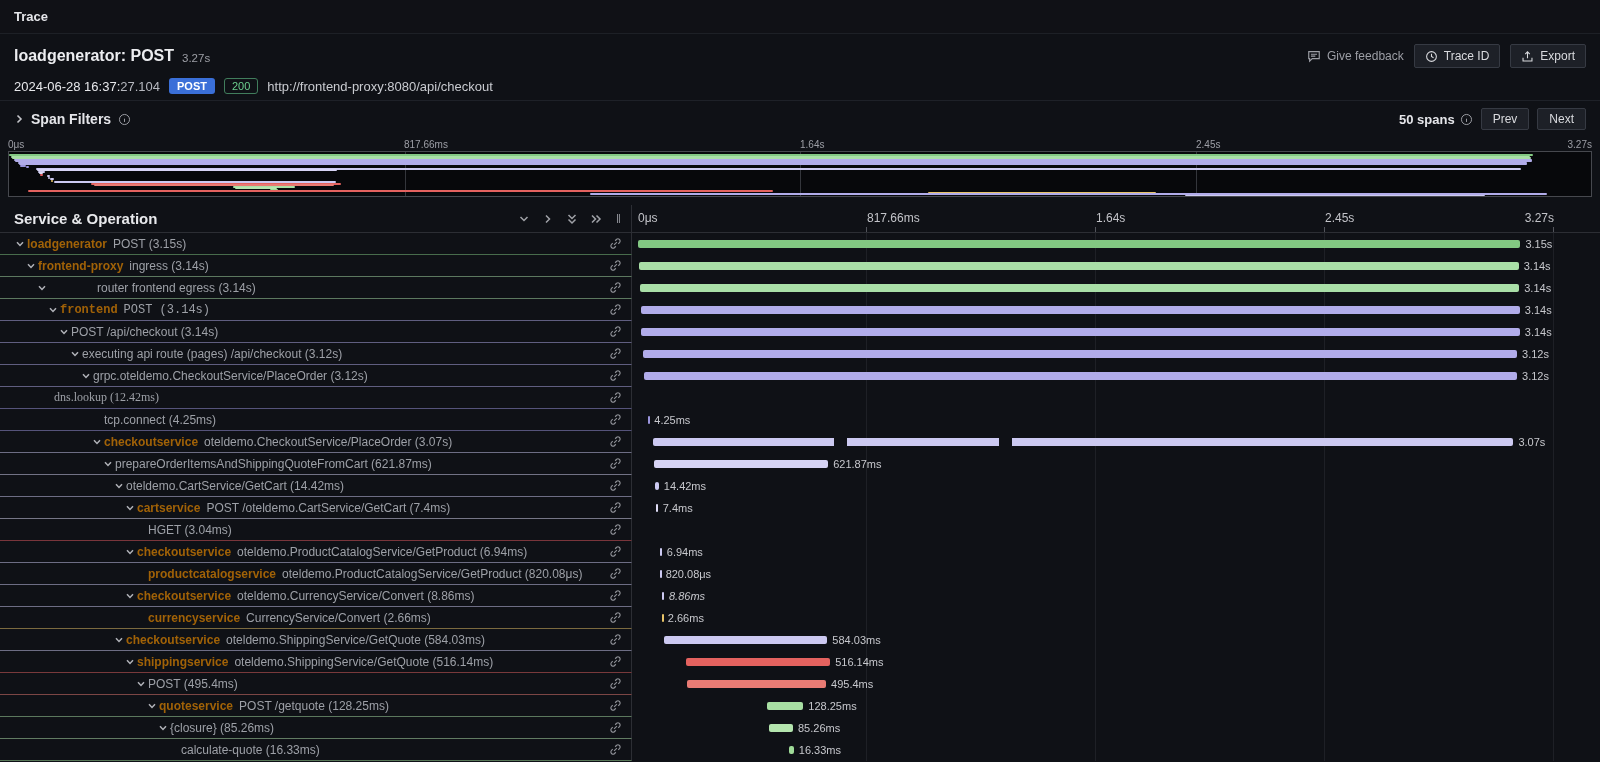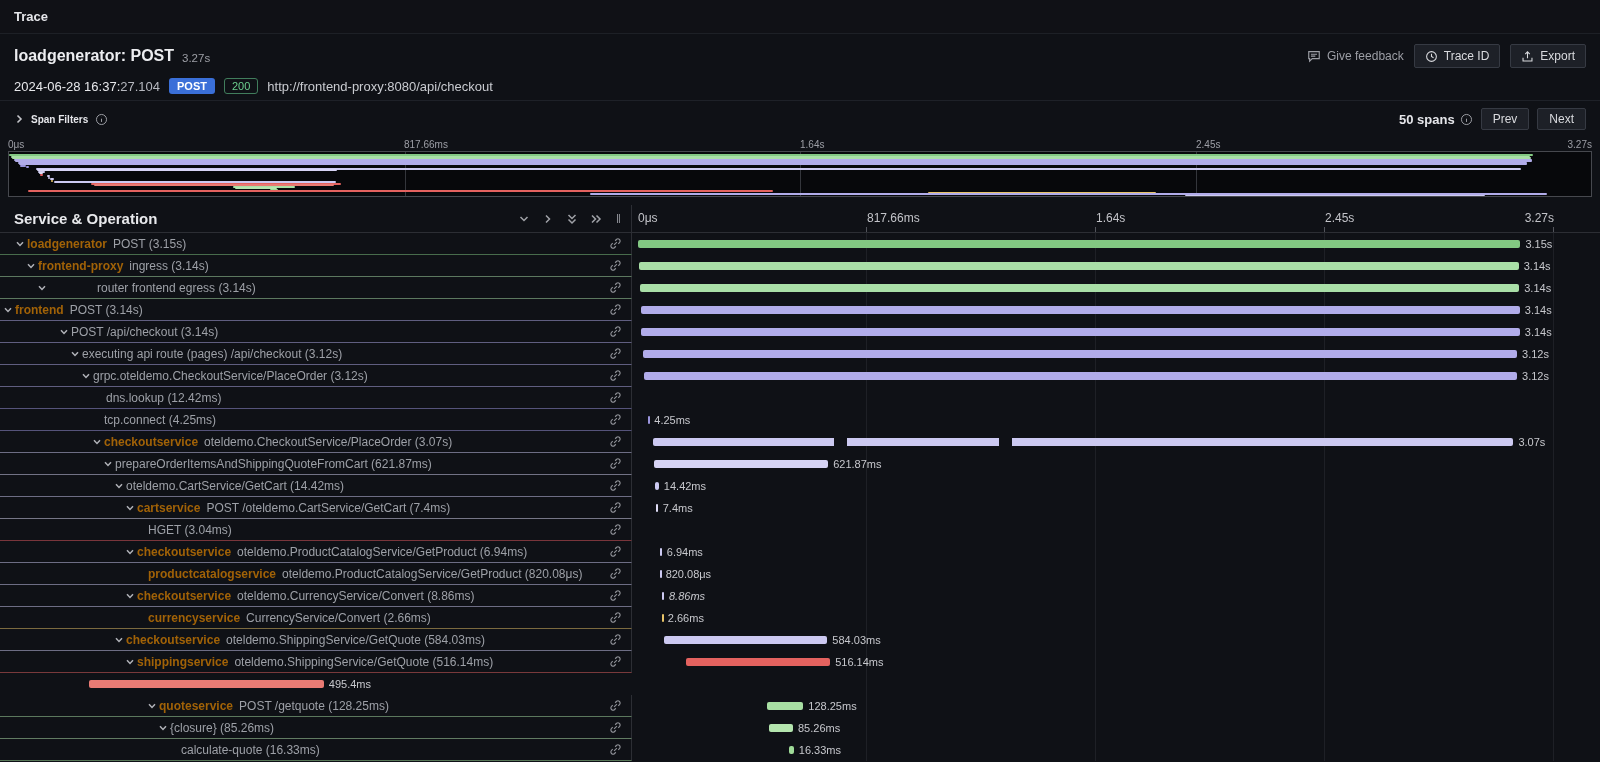--- a/index.html
+++ b/index.html
@@ -31,21 +31,21 @@
   .ts-frac { color:#b6b8bf; }
   .badge-method { background:#3a6fd8; color:#ffffff; font-size:11px; font-weight:bold;
                   padding:2px 8px; border-radius:3px; }
   .badge-status { color:#6ccf8e; border:1px solid #417d5c; font-size:11px;
                   padding:1px 7px; border-radius:3px; }
   .req-url { color:#c9cbd0; font-size:13px; }
 
   
   .filters { display:flex; align-items:center; padding:7px 14px; border-top:1px solid #1e2128; }
   .filters-left { display:flex; align-items:center; gap:7px; cursor:pointer; }
-  .filters-label { font-size:10px; font-weight:bold; color:#e5e6ea; }
+  .filters-label { font-size:14px; font-weight:bold; color:#e5e6ea; }
   .filters-right { margin-left:auto; display:flex; align-items:center; gap:8px; }
   .span-count { font-size:13px; font-weight:bold; color:#e5e6ea; display:flex; align-items:center; gap:5px; }
 
   
   .minimap { padding:2px 8px 0; }
   .mm-labels { position:relative; height:12px; font-size:10px; color:#9d9fa6; }
   .mm-label { position:absolute; top:0; white-space:nowrap; }
   .mm-canvas { position:relative; height:46px; background:#07080b; border:1px solid #46484e; overflow:hidden; cursor:crosshair; }
   .mm-grid { position:absolute; top:0; bottom:0; width:1px; background:#34363c; }
   .mm-span { position:absolute; height:2px; border-radius:1px; }
@@ -305,21 +305,21 @@
           </span>
         </div>
         <div class="row-right">
           <div class="plot">
             <div class="bar" style="left: 0.183486%; width: 96.0245%; background: rgb(169, 223, 167);"></div>
             <span class="bar-label" style="left: calc(96.208% + 5px);">3.14s</span>
           </div>
         </div>
       </div>
       <div class="row">
-        <div class="row-left" style="border-bottom-color: rgba(177, 172, 234, 0.5);">
+        <div class="row-left" style="padding-left: 45px; border-bottom-color: rgba(177, 172, 234, 0.5); font-family: Liberation Mono, monospace;">
           <span class="chev-box">
             <svg width="10" height="10" viewBox="0 0 10 10" fill="none" stroke="#b0b2b8" stroke-width="1.5">
               <path d="M2 3.2 5 6.4 8 3.2"></path>
             </svg>
           </span>
           <span class="svc">frontend</span>
           <span class="op">POST (3.14s)</span>
           <span class="link-box">
             <svg width="13" height="13" viewBox="0 0 16 16" fill="none" stroke="#8e9096" stroke-width="1.4">
               <path d="M6.3 9.7 9.7 6.3"></path>
@@ -398,21 +398,21 @@
           </span>
         </div>
         <div class="row-right">
           <div class="plot">
             <div class="bar" style="left: 0.611621%; width: 95.3517%; background: rgb(177, 172, 234);"></div>
             <span class="bar-label" style="left: calc(95.9633% + 5px);">3.12s</span>
           </div>
         </div>
       </div>
       <div class="row">
-        <div class="row-left" style="padding-left: 91px; border-bottom-color: rgba(155, 149, 222, 0.5);">
+        <div class="row-left" style="padding-left: 39px; border-bottom-color: rgba(155, 149, 222, 0.5); font-family: Liberation Serif, serif;">
           <span class="chev-box"></span>
           <span class="op">dns.lookup (12.42ms)</span>
           <span class="link-box">
             <svg width="13" height="13" viewBox="0 0 16 16" fill="none" stroke="#8e9096" stroke-width="1.4">
               <path d="M6.3 9.7 9.7 6.3"></path>
               <path d="M7.6 4.6l1.5-1.5a2.5 2.5 0 0 1 3.8 3.8L11.4 8.4"></path>
               <path d="M8.4 11.4l-1.5 1.5a2.5 2.5 0 0 1-3.8-3.8L4.6 7.6"></path>
             </svg>
           </span>
         </div>
@@ -675,20 +675,35 @@
           </span>
         </div>
         <div class="row-right">
           <div class="plot">
             <div class="bar" style="left: 5.19878%; width: 15.7841%; background: rgb(228, 98, 95);"></div>
             <span class="bar-label" style="left: calc(20.9829% + 5px);">516.14ms</span>
           </div>
         </div>
       </div>
       <div class="row">
+        <div class="row-left" style="padding-left: 133px; border-bottom-color: rgba(233, 123, 116, 0.5);">
+          <span class="chev-box">
+            <svg width="10" height="10" viewBox="0 0 10 10" fill="none" stroke="#b0b2b8" stroke-width="1.5">
+              <path d="M2 3.2 5 6.4 8 3.2"></path>
+            </svg>
+          </span>
+          <span class="op">POST (495.4ms)</span>
+          <span class="link-box">
+            <svg width="13" height="13" viewBox="0 0 16 16" fill="none" stroke="#8e9096" stroke-width="1.4">
+              <path d="M6.3 9.7 9.7 6.3"></path>
+              <path d="M7.6 4.6l1.5-1.5a2.5 2.5 0 0 1 3.8 3.8L11.4 8.4"></path>
+              <path d="M8.4 11.4l-1.5 1.5a2.5 2.5 0 0 1-3.8-3.8L4.6 7.6"></path>
+            </svg>
+          </span>
+        </div>
         <div class="row-right">
           <div class="plot">
             <div class="bar" style="left: 5.38226%; width: 15.1498%; background: rgb(233, 123, 116);"></div>
             <span class="bar-label" style="left: calc(20.5321% + 5px);">495.4ms</span>
           </div>
         </div>
       </div>
       <div class="row">
         <div class="row-left" style="padding-left: 144px; border-bottom-color: rgba(168, 223, 163, 0.5);">
           <span class="chev-box">

